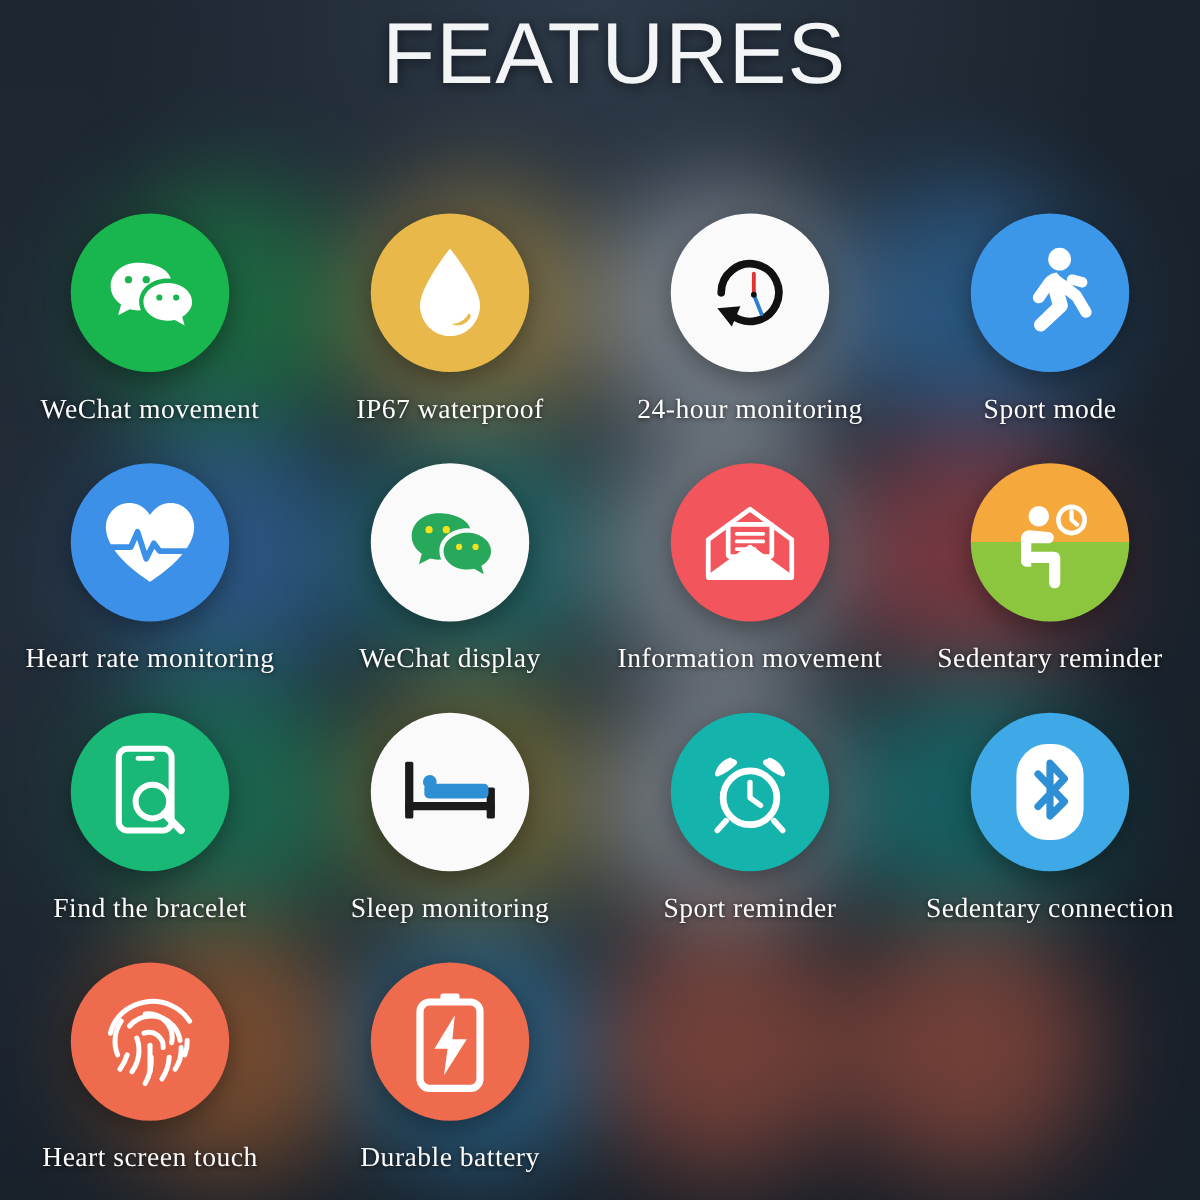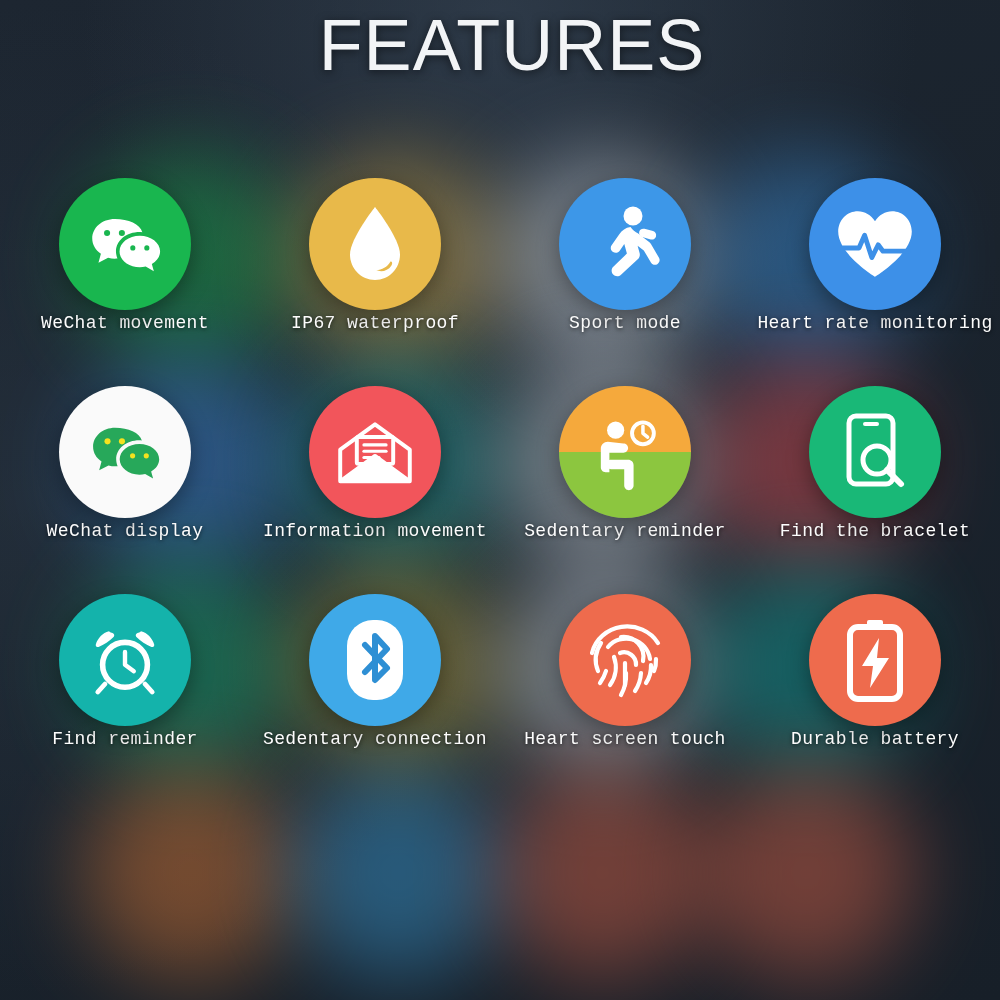--- a/index.html
+++ b/index.html
@@ -64,24 +64,24 @@
     border-radius:50%;
     display:flex;
     align-items:center;
     justify-content:center;
     box-shadow:0 6px 22px rgba(0,0,0,.38);
     overflow:hidden;
     position:relative;
   }
   .disc svg { display:block; }
   .cap {
-    margin-top:3px;
+    margin-top:18px;
     color:#fdfdfd;
-    font-family:Liberation Mono, monospace;
-    font-size:18px;
+    font-family:Liberation Serif, serif;
+    font-size:23px;
     letter-spacing:.4px;
     white-space:nowrap;
     text-shadow:0 1px 4px rgba(0,0,0,.7);
   }
 </style>
 </head>
 <body>
 
 <div id="backdrop"></div>
 <div id="glow-layer">
@@ -122,20 +122,32 @@
     <div class="cell">
       <div class="disc" style="background: rgb(232, 185, 74);">
     <svg width="62" height="80" viewBox="0 0 62 80">
       <path fill="#ffffff" d="M31 3C31 3 6 34.5 6 50.5 6 64.6 17.2 76 31 76s25-11.4 25-25.5C56 34.5 31 3 31 3z"></path>
       <path fill="#E8B94A" d="M46.5 57.5c-3.2 5.6-8.6 8.4-14.2 8.6 4.8 2.3 11.6.9 15-4.4 1.4-2.1 1.2-4.8-.8-4.2z"></path>
     </svg>
       </div>
       <div class="cap">IP67 waterproof</div>
     </div>
     <div class="cell">
+      <div class="disc" style="background: rgb(250, 250, 250);">
+    <svg width="80" height="80" viewBox="0 0 100 100">
+      <path fill="none" stroke="#111111" stroke-width="8" stroke-linecap="round" d="M20 50a30 30 0 1 1 11 23"></path>
+      <path fill="#111111" d="M31 85 L16 66 L40 64 Z"></path>
+      <line x1="54" y1="30" x2="54" y2="52" stroke="#E0322F" stroke-width="4" stroke-linecap="round"></line>
+      <line x1="54" y1="52" x2="62" y2="72" stroke="#2D7FD0" stroke-width="4" stroke-linecap="round"></line>
+      <circle cx="54" cy="52" r="3" fill="#111111"></circle>
+    </svg>
+      </div>
+      <div class="cap">24-hour monitoring</div>
+    </div>
+    <div class="cell">
       <div class="disc" style="background: rgb(61, 151, 232);">
     <svg width="70" height="78" viewBox="0 0 70 78">
       <circle cx="43" cy="11" r="9.5" fill="#ffffff"></circle>
       <path fill="#ffffff" d="M40.5 22c-5 .6-8.5 3.4-11.2 7.3l-7.7 11c-1.6 2.3-.9 5.3 1.5 6.7 2.3 1.4 5.3.7 6.8-1.6l4.4-6.4 2.6 9.6-13.6 13.2c-2.2 2.1-2.2 5.6-.1 7.8 2.1 2.2 5.6 2.2 7.8.1L48 54c1.6-1.6 2.2-3.9 1.6-6l-2-7.3 6.2 4.7 7.1 12.1c1.3 2.3 4.2 3 6.4 1.7 2.2-1.3 3-4.2 1.7-6.4L61.1 39.3c-.5-.9-1.2-1.6-2-2.2L48.8 29c-2.3-1.8-5-2.6-8.3-7z"></path>
       <path fill="#ffffff" d="M54.5 23.8c-2.3-.6-4.7.7-5.3 3-.6 2.3.7 4.7 3 5.3l8.5 2.3c2.3.6 4.7-.7 5.3-3 .6-2.3-.7-4.7-3-5.3z"></path>
     </svg>
       </div>
       <div class="cap">Sport mode</div>
     </div>
     <div class="cell">
@@ -191,31 +203,43 @@
     <svg width="68" height="80" viewBox="0 0 68 80">
       <rect x="8" y="4" width="44" height="68" rx="7" fill="none" stroke="#ffffff" stroke-width="5"></rect>
       <line x1="24" y1="12" x2="36" y2="12" stroke="#ffffff" stroke-width="4" stroke-linecap="round"></line>
       <circle cx="36" cy="48" r="14" fill="none" stroke="#ffffff" stroke-width="5"></circle>
       <line x1="46" y1="58" x2="60" y2="72" stroke="#ffffff" stroke-width="6" stroke-linecap="round"></line>
     </svg>
       </div>
       <div class="cap">Find the bracelet</div>
     </div>
     <div class="cell">
+      <div class="disc" style="background: rgb(250, 250, 250);">
+    <svg width="84" height="60" viewBox="0 0 110 78">
+      <rect x="6" y="6" width="9" height="62" rx="2" fill="#1B1B1B"></rect>
+      <rect x="95" y="34" width="9" height="34" rx="2" fill="#1B1B1B"></rect>
+      <rect x="6" y="50" width="98" height="9" rx="2" fill="#1B1B1B"></rect>
+      <rect x="27" y="30" width="70" height="16" rx="5" fill="#2E8FD4"></rect>
+      <circle cx="33" cy="28" r="7.5" fill="#2E8FD4"></circle>
+    </svg>
+      </div>
+      <div class="cap">Sleep monitoring</div>
+    </div>
+    <div class="cell">
       <div class="disc" style="background: rgb(20, 179, 171);">
     <svg width="80" height="80" viewBox="0 0 100 100">
       <path fill="#ffffff" d="M30 14c-8 2-14 8.5-16.5 16.5-.6 2.1 1.4 3.9 3.4 3.1 7-2.8 13.5-7 18.8-12.3 1.6-1.6.9-4.3-1.3-5C33 15.7 31.5 15.6 30 14z"></path>
       <path fill="#ffffff" d="M70 14c8 2 14 8.5 16.5 16.5.6 2.1-1.4 3.9-3.4 3.1-7-2.8-13.5-7-18.8-12.3-1.6-1.6-.9-4.3 1.3-5C67 15.7 68.5 15.6 70 14z"></path>
       <circle cx="50" cy="56" r="28" fill="none" stroke="#ffffff" stroke-width="7"></circle>
       <path d="M50 40v16l11 8" fill="none" stroke="#ffffff" stroke-width="5.5" stroke-linecap="round" stroke-linejoin="round"></path>
       <line x1="25" y1="80" x2="16" y2="90" stroke="#ffffff" stroke-width="6" stroke-linecap="round"></line>
       <line x1="75" y1="80" x2="84" y2="90" stroke="#ffffff" stroke-width="6" stroke-linecap="round"></line>
     </svg>
       </div>
-      <div class="cap">Find reminder</div>
+      <div class="cap">Sport reminder</div>
     </div>
     <div class="cell">
       <div class="disc" style="background: rgb(63, 169, 232);">
     <svg width="60" height="84" viewBox="0 0 60 84">
       <rect x="2" y="2" width="56" height="80" rx="26" fill="#FFFFFF"></rect>
       <path fill="none" stroke="#2E8FD4" stroke-width="6" stroke-linecap="round" stroke-linejoin="round" d="M20 27 L42 50 L30 62 V18 L42 31 L20 54"></path>
     </svg>
       </div>
       <div class="cap">Sedentary connection</div>
     </div>

